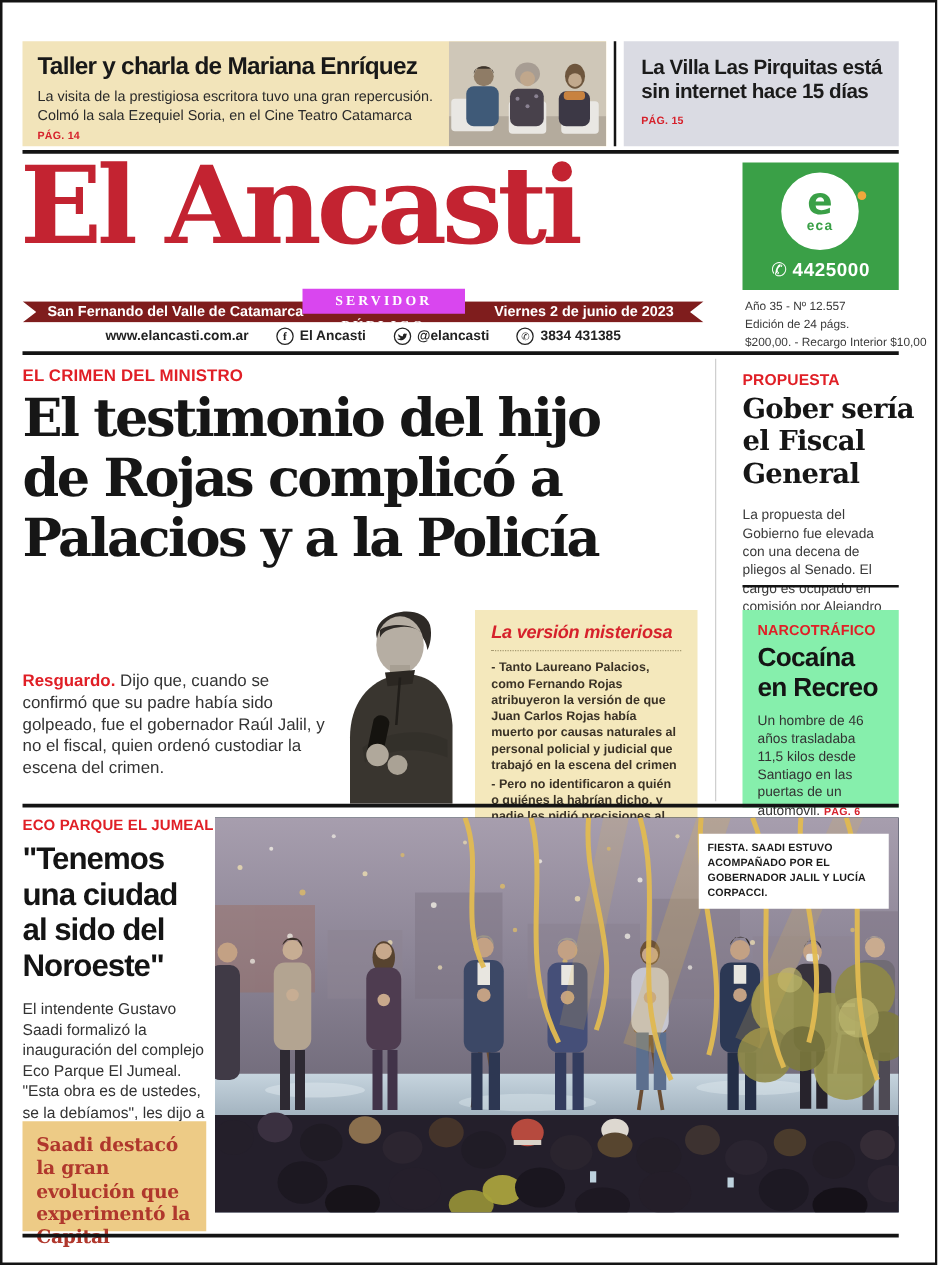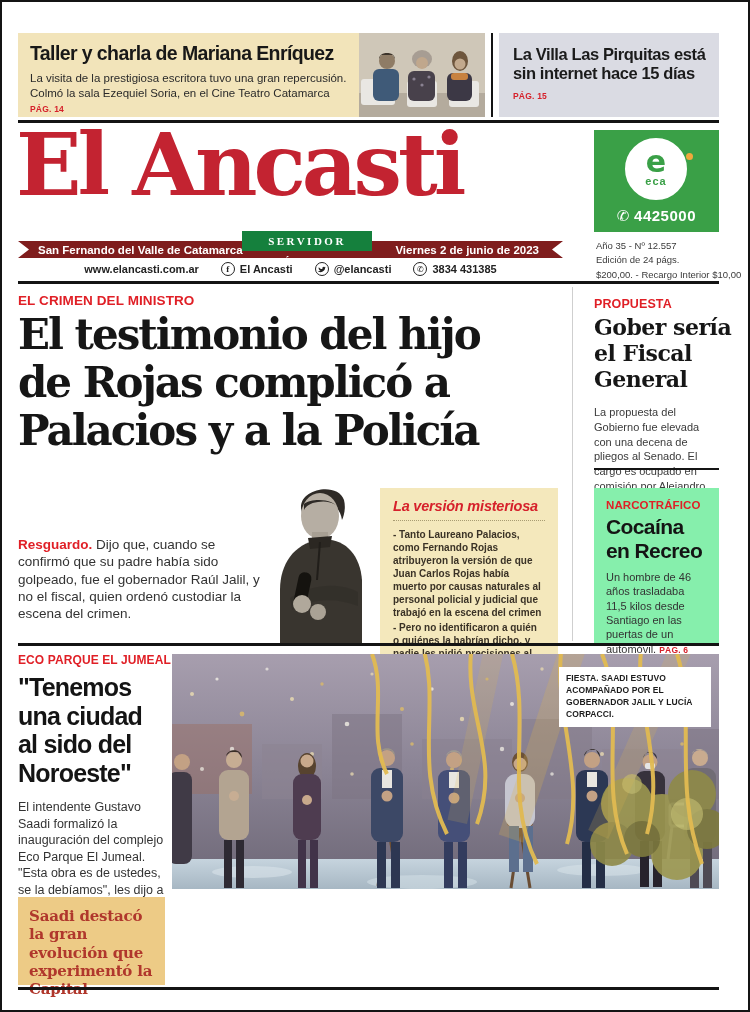--- a/index.html
+++ b/index.html
@@ -32,21 +32,21 @@
   .eca-dot{position:absolute;right:-9px;top:12px;width:7px;height:7px;border-radius:50%;background:#f0a83c;}
   .eca-name{font-size:11px;font-weight:bold;color:#3aa047;letter-spacing:1px;margin-top:-2px;}
   .eca-phone{position:absolute;left:0;bottom:7px;width:100%;text-align:center;color:#fff;font-weight:bold;font-size:15px;letter-spacing:0.5px;}
   .eca-phone .ph{font-family:"DejaVu Sans",sans-serif;font-weight:normal;margin-right:4px;}
   .edition{position:absolute;left:594px;top:237px;width:125px;font-size:9.5px;color:#3a3a3a;line-height:1.5;white-space:nowrap;}
 
   
   .ribbon{position:absolute;left:16px;top:239px;width:545px;height:17px;background:#7f1d1d;color:#fff;display:flex;align-items:center;justify-content:space-between;clip-path:polygon(0 0,100% 0,calc(100% - 11px) 50%,100% 100%,0 100%,11px 50%);font-size:11.5px;font-weight:bold;}
   .ribbon .l{margin-left:20px;}
   .ribbon .r{margin-right:24px;}
-  .ribbon-tab{position:absolute;left:240px;top:229px;width:130px;height:20px;background:#15803d;color:#fff;text-align:center;line-height:20px;font-family:"Liberation Serif",serif;font-weight:bold;font-size:11px;letter-spacing:2.5px;}
+  .ribbon-tab{position:absolute;left:240px;top:229px;width:130px;height:20px;background:#d946ef;color:#fff;text-align:center;line-height:20px;font-family:"Liberation Serif",serif;font-weight:bold;font-size:11px;letter-spacing:2.5px;}
 
   
   .social{position:absolute;left:16px;top:259px;width:545px;height:16px;display:flex;align-items:center;justify-content:center;gap:22px;font-size:11px;font-weight:bold;color:#222;}
   .soc-item{display:flex;align-items:center;gap:5px;text-align:right;}
   .circle-ic{width:14px;height:14px;border:1.4px solid #222;border-radius:50%;display:inline-flex;align-items:center;justify-content:center;font-size:9px;font-weight:bold;color:#222;box-sizing:border-box;}
   .circle-ic svg{display:block;}
 
   
   .vdiv{position:absolute;left:570px;top:285px;width:1px;height:354px;background:#cfcfcf;}
   .kicker{font-size:13.5px;font-weight:bold;color:#e01f26;letter-spacing:0.1px;}
@@ -75,21 +75,21 @@
 
   
   .bottom-story{position:absolute;left:16px;top:651px;width:150px;}
   .bottom-story .kicker{font-size:12px;white-space:nowrap;}
   .bs-hl{margin-top:6px;font-size:25px;font-weight:bold;color:#141414;letter-spacing:-0.8px;line-height:1.14;white-space:nowrap;}
   .bs-body{margin-top:12px;font-size:12.5px;line-height:1.32;color:#333;}
   .highlight-box{position:absolute;left:16px;top:895px;width:147px;height:88px;box-sizing:border-box;background:#edcb86;padding:10px 11px;}
   .highlight-box .hx{font-family:"DejaVu Serif",serif;font-weight:bold;font-size:15px;line-height:1.22;color:#b0372c;letter-spacing:-0.2px;}
 
   
-  .event-photo{position:absolute;left:170px;top:652px;width:547px;height:235px;overflow:hidden;background:#0f172a;}
+  .event-photo{position:absolute;left:170px;top:652px;width:547px;height:316px;overflow:hidden;background:#0f172a;}
   .caption{position:absolute;right:8px;top:13px;width:152px;background:#fff;box-sizing:border-box;padding:6px 7px;font-size:8.5px;line-height:1.4;color:#1c1c1c;font-weight:bold;letter-spacing:0.1px;}
 </style>
 </head>
 <body>
 
 <div class="page">
 
   <div class="promo-left">
     <div class="t">Taller y charla de Mariana Enríquez</div>
     <div class="s">

